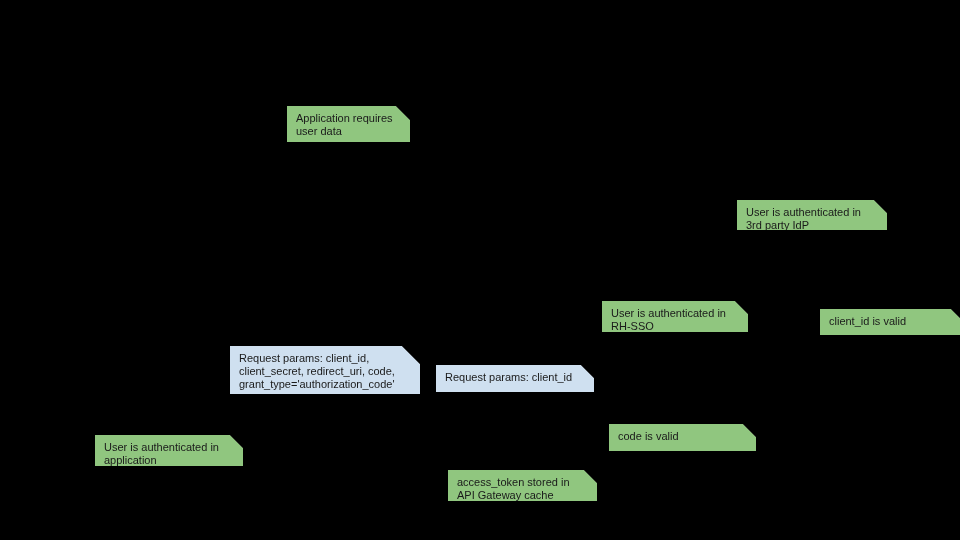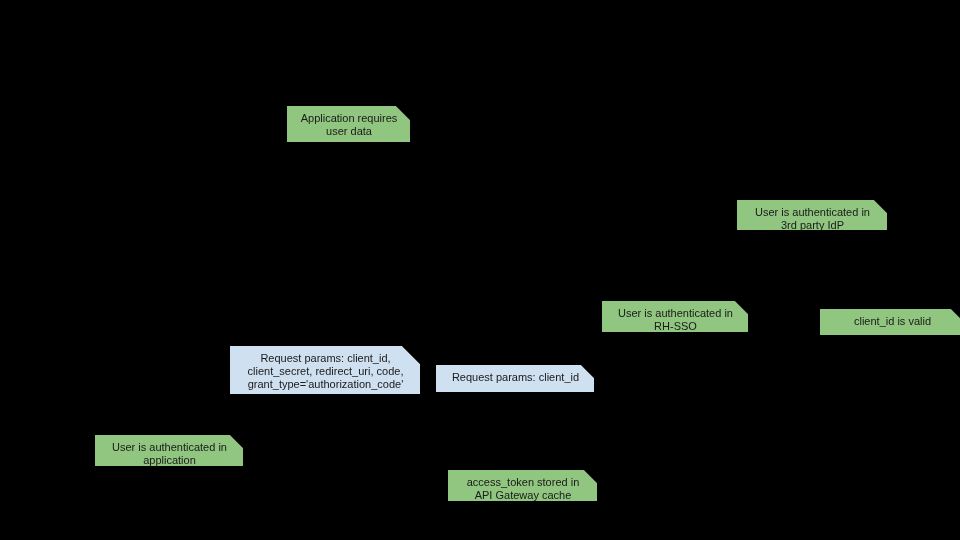--- a/index.html
+++ b/index.html
@@ -8,21 +8,20 @@
     padding: 0;
     background: #000000;
   }
   #canvas {
     position: relative;
     width: 960px;
     height: 540px;
     background: #000000;
     overflow: hidden;
     font-family: "Liberation Sans", sans-serif;
-    text-align: center;
   }
   .note {
     position: absolute;
     box-sizing: border-box;
     color: #1a1a1a;
     font-size: 11px;
     line-height: 13.2px;
     font-family: "Liberation Sans", sans-serif;
     white-space: pre;
     -webkit-font-smoothing: antialiased;
@@ -67,15 +66,16 @@
 3rd party IdP</span></div>
     <div class="note" style="left: 602px; top: 301px; width: 146px; height: 31px; --fill: #90c67f; --fold: 13px; clip-path: polygon(0px 0px, calc(100% - 13px) 0px, 100% 13px, 100% 100%, 0px 100%);"><div class="sheet"></div><span class="label">User is authenticated in
 RH-SSO</span></div>
     <div class="note" style="left: 808px; top: 309px; width: 144px; height: 26px; --fill: #90c67f; --fold: 13px; clip-path: polygon(0px 0px, calc(100% - 13px) 0px, 100% 13px, 100% 100%, 0px 100%); margin-left: 12px;"><div class="sheet"></div><span class="label">client_id is valid</span></div>
     <div class="note" style="left: 230px; top: 346px; width: 190px; height: 48px; --fill: #cfe0f0; --fold: 18px; clip-path: polygon(0px 0px, calc(100% - 18px) 0px, 100% 18px, 100% 100%, 0px 100%);"><div class="sheet"></div><span class="label">Request params: client_id,
 client_secret, redirect_uri, code,
 grant_type='authorization_code'</span></div>
     <div class="note" style="left: 436px; top: 365px; width: 158px; height: 27px; --fill: #cfe0f0; --fold: 13px; clip-path: polygon(0px 0px, calc(100% - 13px) 0px, 100% 13px, 100% 100%, 0px 100%);"><div class="sheet"></div><span class="label">Request params: client_id</span></div>
     <div class="note" style="left: 95px; top: 435px; width: 148px; height: 31px; --fill: #90c67f; --fold: 13px; clip-path: polygon(0px 0px, calc(100% - 13px) 0px, 100% 13px, 100% 100%, 0px 100%);"><div class="sheet"></div><span class="label">User is authenticated in
 application</span></div>
+    <div class="note" style="left: 609px; top: 424px; width: 147px; height: 27px; --fill: #90c67f; --fold: 13px; clip-path: polygon(0px 0px, calc(100% - 13px) 0px, 100% 13px, 100% 100%, 0px 100%);"><div class="sheet"></div><span class="label">code is valid</span></div>
     <div class="note" style="left: 448px; top: 470px; width: 149px; height: 31px; --fill: #90c67f; --fold: 13px; clip-path: polygon(0px 0px, calc(100% - 13px) 0px, 100% 13px, 100% 100%, 0px 100%);"><div class="sheet"></div><span class="label">access_token stored in
 API Gateway cache</span></div>
   </div>
 
 </body></html>

